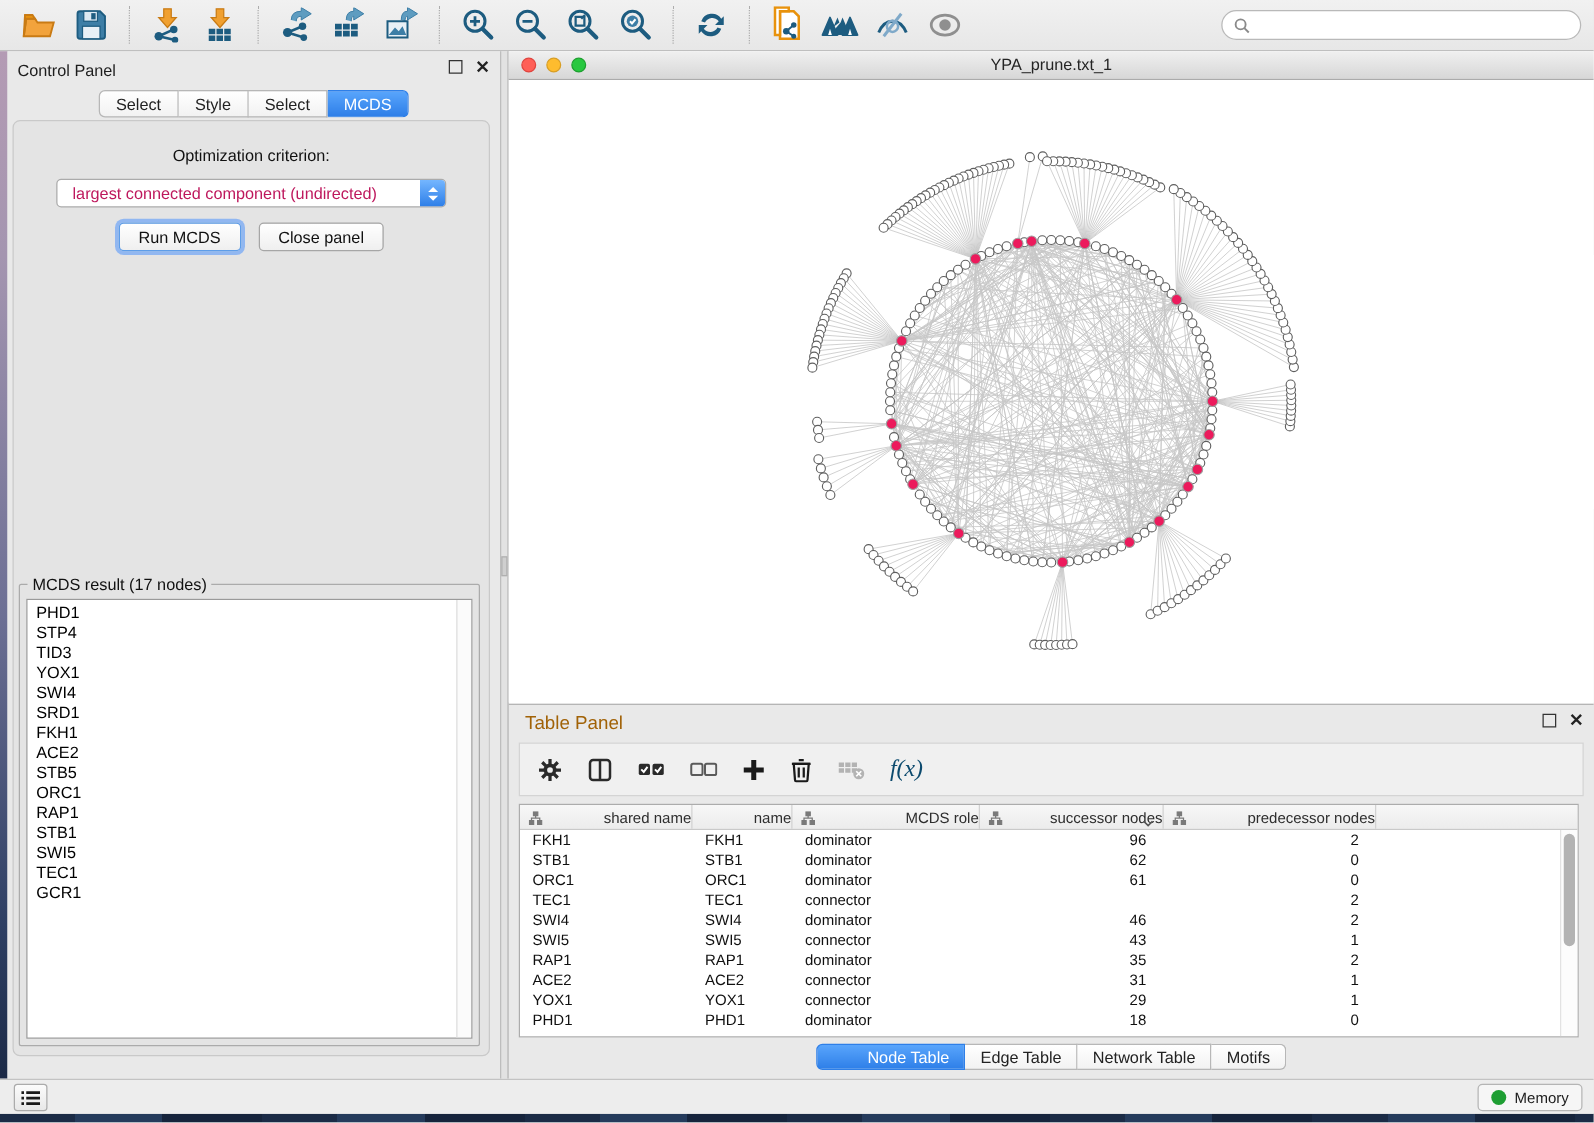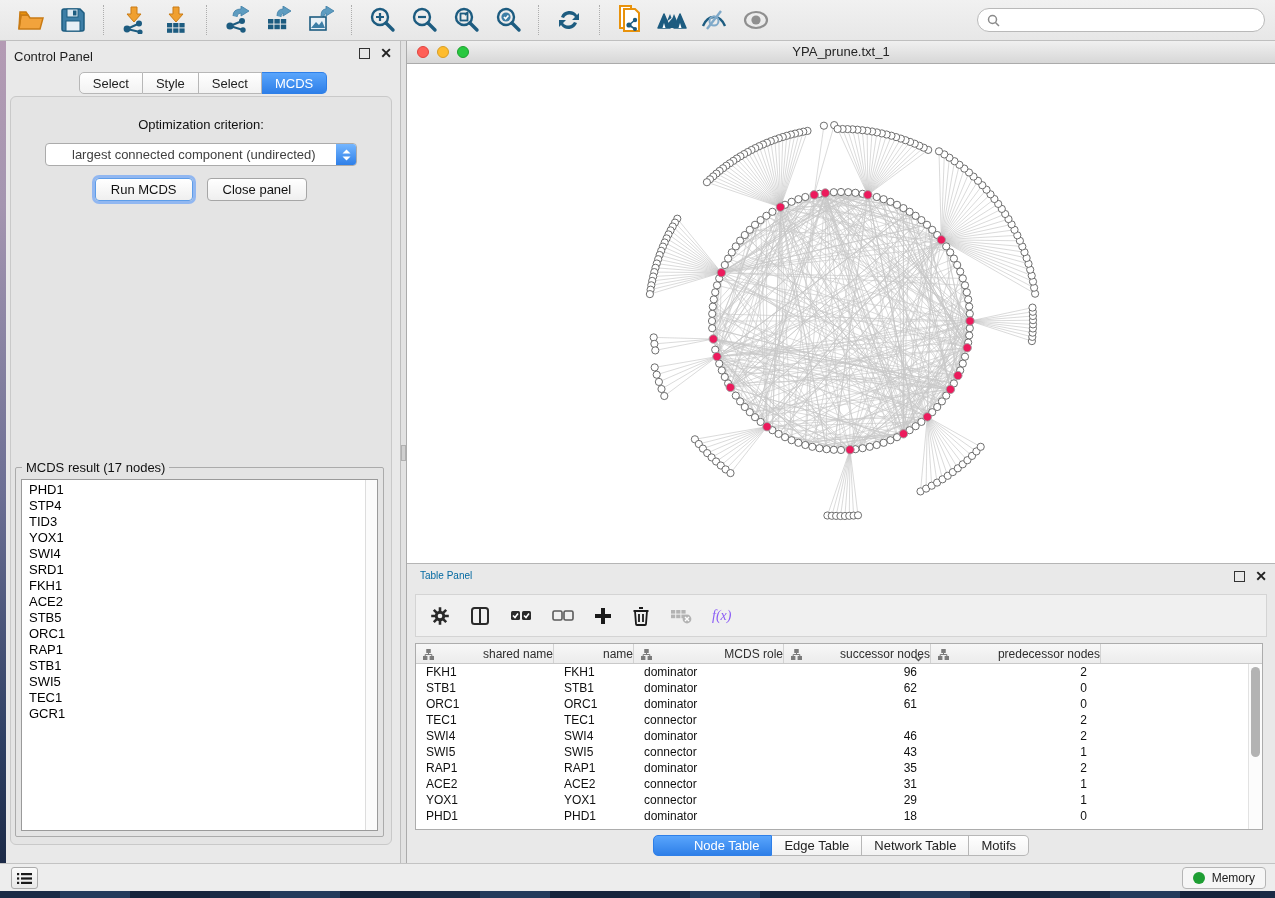--- a/index.html
+++ b/index.html
@@ -34,21 +34,21 @@
   .cp-tab { height:22px; padding:0 13px; font-size:13px; background:linear-gradient(#FFFFFF,#F2F2F2);
     border:1px solid #B7B7B7; border-left:none; color:#222; display:flex; align-items:center; cursor:pointer; }
   .cp-tab:first-child { border-left:1px solid #B7B7B7; border-radius:5px 0 0 5px; }
   .cp-tab:last-child { border-radius:0 5px 5px 0; }
   .cp-tab.active { background:linear-gradient(#59A5FC,#2E7FE8); color:#fff; border-color:#2E7FE8; }
   .cp-subpanel { position:absolute; left:4px; right:8px; top:55px; bottom:18px;
     background:#E4E4E4; border:1px solid #C9C9C9; border-radius:6px; }
   .crit-label { text-align:center; margin-top:20px; font-size:13px; color:#111; }
   .select-box { margin:11px auto 0; width:312px; height:23px; background:#fff; border:1px solid #ABABAB;
     border-radius:4px; display:flex; align-items:center; cursor:pointer; }
-  .select-text { flex:1; font-size:13px; color:#404040; padding-left:26px; white-space:nowrap; overflow:hidden; }
+  .select-text { flex:1; font-size:13px; color:#be185d; padding-left:12px; white-space:nowrap; overflow:hidden; }
   .select-stepper { width:20px; height:21px; margin-right:0px; border-radius:0 3px 3px 0;
     background:linear-gradient(#74B6FF,#2E7FE8); display:flex; flex-direction:column; align-items:center; justify-content:center; gap:2px; }
   .btn-row { margin-top:12px; display:flex; justify-content:center; gap:14px; }
   .btn { height:23px; padding:0 15px; font-size:13px; color:#111; background:linear-gradient(#FFFFFF,#EFEFEF);
     border:1px solid #A6A6A6; border-radius:4px; cursor:pointer; }
   .btn.focused { box-shadow:0 0 0 3px rgba(90,153,250,.6); border-color:#5E9DE8; }
   .groupbox { position:absolute; left:4px; right:7px; top:370px; bottom:7px; border:1px solid #ABABAB; border-radius:2px; }
   .groupbox-legend { position:absolute; top:-8px; left:6px; background:#E4E4E4; padding:0 4px; font-size:13px; color:#111; }
   .mcds-list { position:absolute; left:5px; right:5px; top:11px; bottom:5px; background:#fff;
     border:1px solid #9A9A9A; overflow:hidden; }
@@ -67,26 +67,26 @@
   .light { width:12px; height:12px; border-radius:50%; }
   .light.red { background:#FF5F57; border:1px solid #E0443E; }
   .light.yellow { background:#FEBC2E; border:1px solid #D89E24; }
   .light.green { background:#28C840; border:1px solid #1DA02F; }
   .net-title { text-align:center; font-size:13px; color:#242424; line-height:22px; }
   #graph-svg { display:block; background:#fff; }
 
   
   .table-panel { position:absolute; left:407px; top:563px; width:868px; height:300px; background:#E9E9E9; border-top:1px solid #B5B5B5; }
   .tp-titlebar { position:relative; height:26px; }
-  .tp-title { position:absolute; left:13px; top:6px; font-size:10px; color:#0369a1; }
+  .tp-title { position:absolute; left:13px; top:6px; font-size:15px; color:#a16207; }
   .tp-toolbar { position:absolute; left:8px; right:8px; top:30px; height:43px; background:#F0F0F0;
     border:1px solid #D4D4D4; display:flex; align-items:center; padding-left:14px; gap:20px; }
   .tp-tool { display:flex; align-items:center; justify-content:center; cursor:pointer; }
   .tp-tool.disabled { cursor:default; }
-  .fx-label { font-family:"Liberation Serif",serif; font-style:italic; font-size:14px; color:#8b5cf6; }
+  .fx-label { font-family:"Liberation Serif",serif; font-style:italic; font-size:19px; color:#0c4a6e; }
   .tbl { position:absolute; left:8px; right:12px; top:79px; bottom:33px; background:#fff; border:1px solid #ACACAC; overflow:hidden; }
   .tbl-header { display:flex; height:20px; background:linear-gradient(#F7F7F7,#ECECEC); border-bottom:1px solid #C9C9C9; }
   .th { position:relative; border-right:1px solid #D2D2D2; display:flex; align-items:center; justify-content:flex-end;
     font-size:12px; color:#2e2e2e; cursor:pointer; }
   .th .hdr-icon { position:absolute; left:7px; top:5px; }
   .th .sort-chevron { position:absolute; right:7px; top:7px; }
   .tbl-body { position:absolute; left:0; right:14px; top:20px; bottom:0; }
   .tr { display:flex; height:16px; cursor:default; }
   .td { font-size:12px; color:#101010; line-height:16px; white-space:nowrap; overflow:hidden; }
   .td.l { padding-left:10px; text-align:left; }

